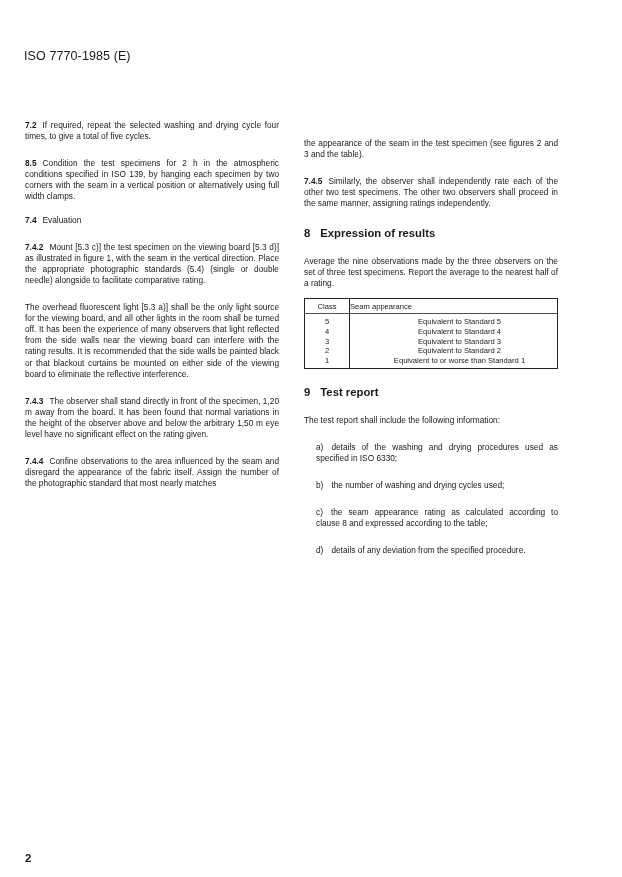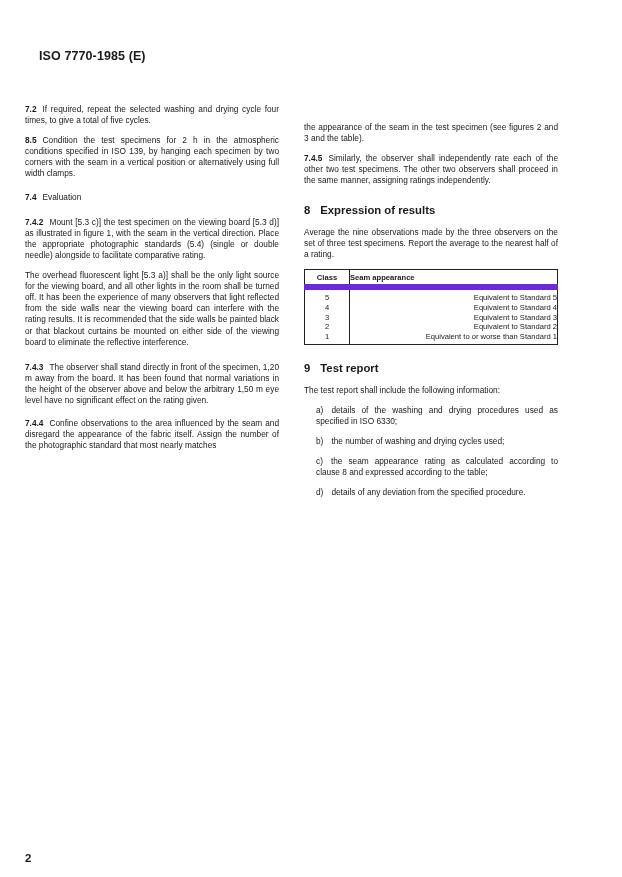--- a/index.html
+++ b/index.html
@@ -1,31 +1,31 @@
 <!DOCTYPE html>
 <html><head>
 <meta charset="utf-8">
 <style>
   html, body { margin:0; padding:0; background:#fff; }
   body { width:622px; height:877px; position:relative; overflow:hidden;
          font-family:"Liberation Sans", sans-serif; color:#1a1a1a; }
-  .hdr { position:absolute; left:39px; top:49px; font-weight:bold; font-size:12.5px; letter-spacing:0.1px; }
+  .hdr { position:absolute; left:24px; top:49px; font-weight:normal; font-size:12.5px; letter-spacing:0.1px; }
   .col { position:absolute; width:254px; font-size:8.3px; line-height:11.1px; text-align:justify; }
   .col.left { left:25px; top:104px; }
   .col.right { left:304px; top:122px; }
-  p { margin:0 0 9px 0; }
+  p { margin:16px 0 9px 0; }
   .num { font-weight:bold; margin-right:6px; }
   .h2 { font-weight:bold; font-size:11.3px; margin:19px 0 10px 0; }
   .h2 .n { margin-right:10px; }
   .caption { text-align:center; font-weight:bold; font-size:8.3px; margin:12px 0 10px 0; }
   table { border-collapse:collapse; width:254px; font-size:7.6px; line-height:9.6px; }
-  th { font-weight:bold; border-bottom:6px solid #6d28d9; padding:3px 0 2px 0; }
+  th { font-weight:normal; border-bottom:1px solid #6d28d9; padding:3px 0 2px 0; }
   table { border:1px solid #222; }
   th.c, td.c { width:44px; text-align:center; border-right:1px solid #222; }
-  td.a { padding-left:12px; text-align:right; }
+  td.a { padding-left:12px; text-align:center; }
   th.a { text-align:left; }
   td { padding:0; }
   tr.last td { padding-bottom:3px; }
   .items p { padding-left:12px; }
   .items .lbl { margin-right:8px; }
   .pagenum { position:absolute; left:25px; top:852px; font-weight:bold; font-size:11.5px; }
 </style>
 </head>
 <body>
 

